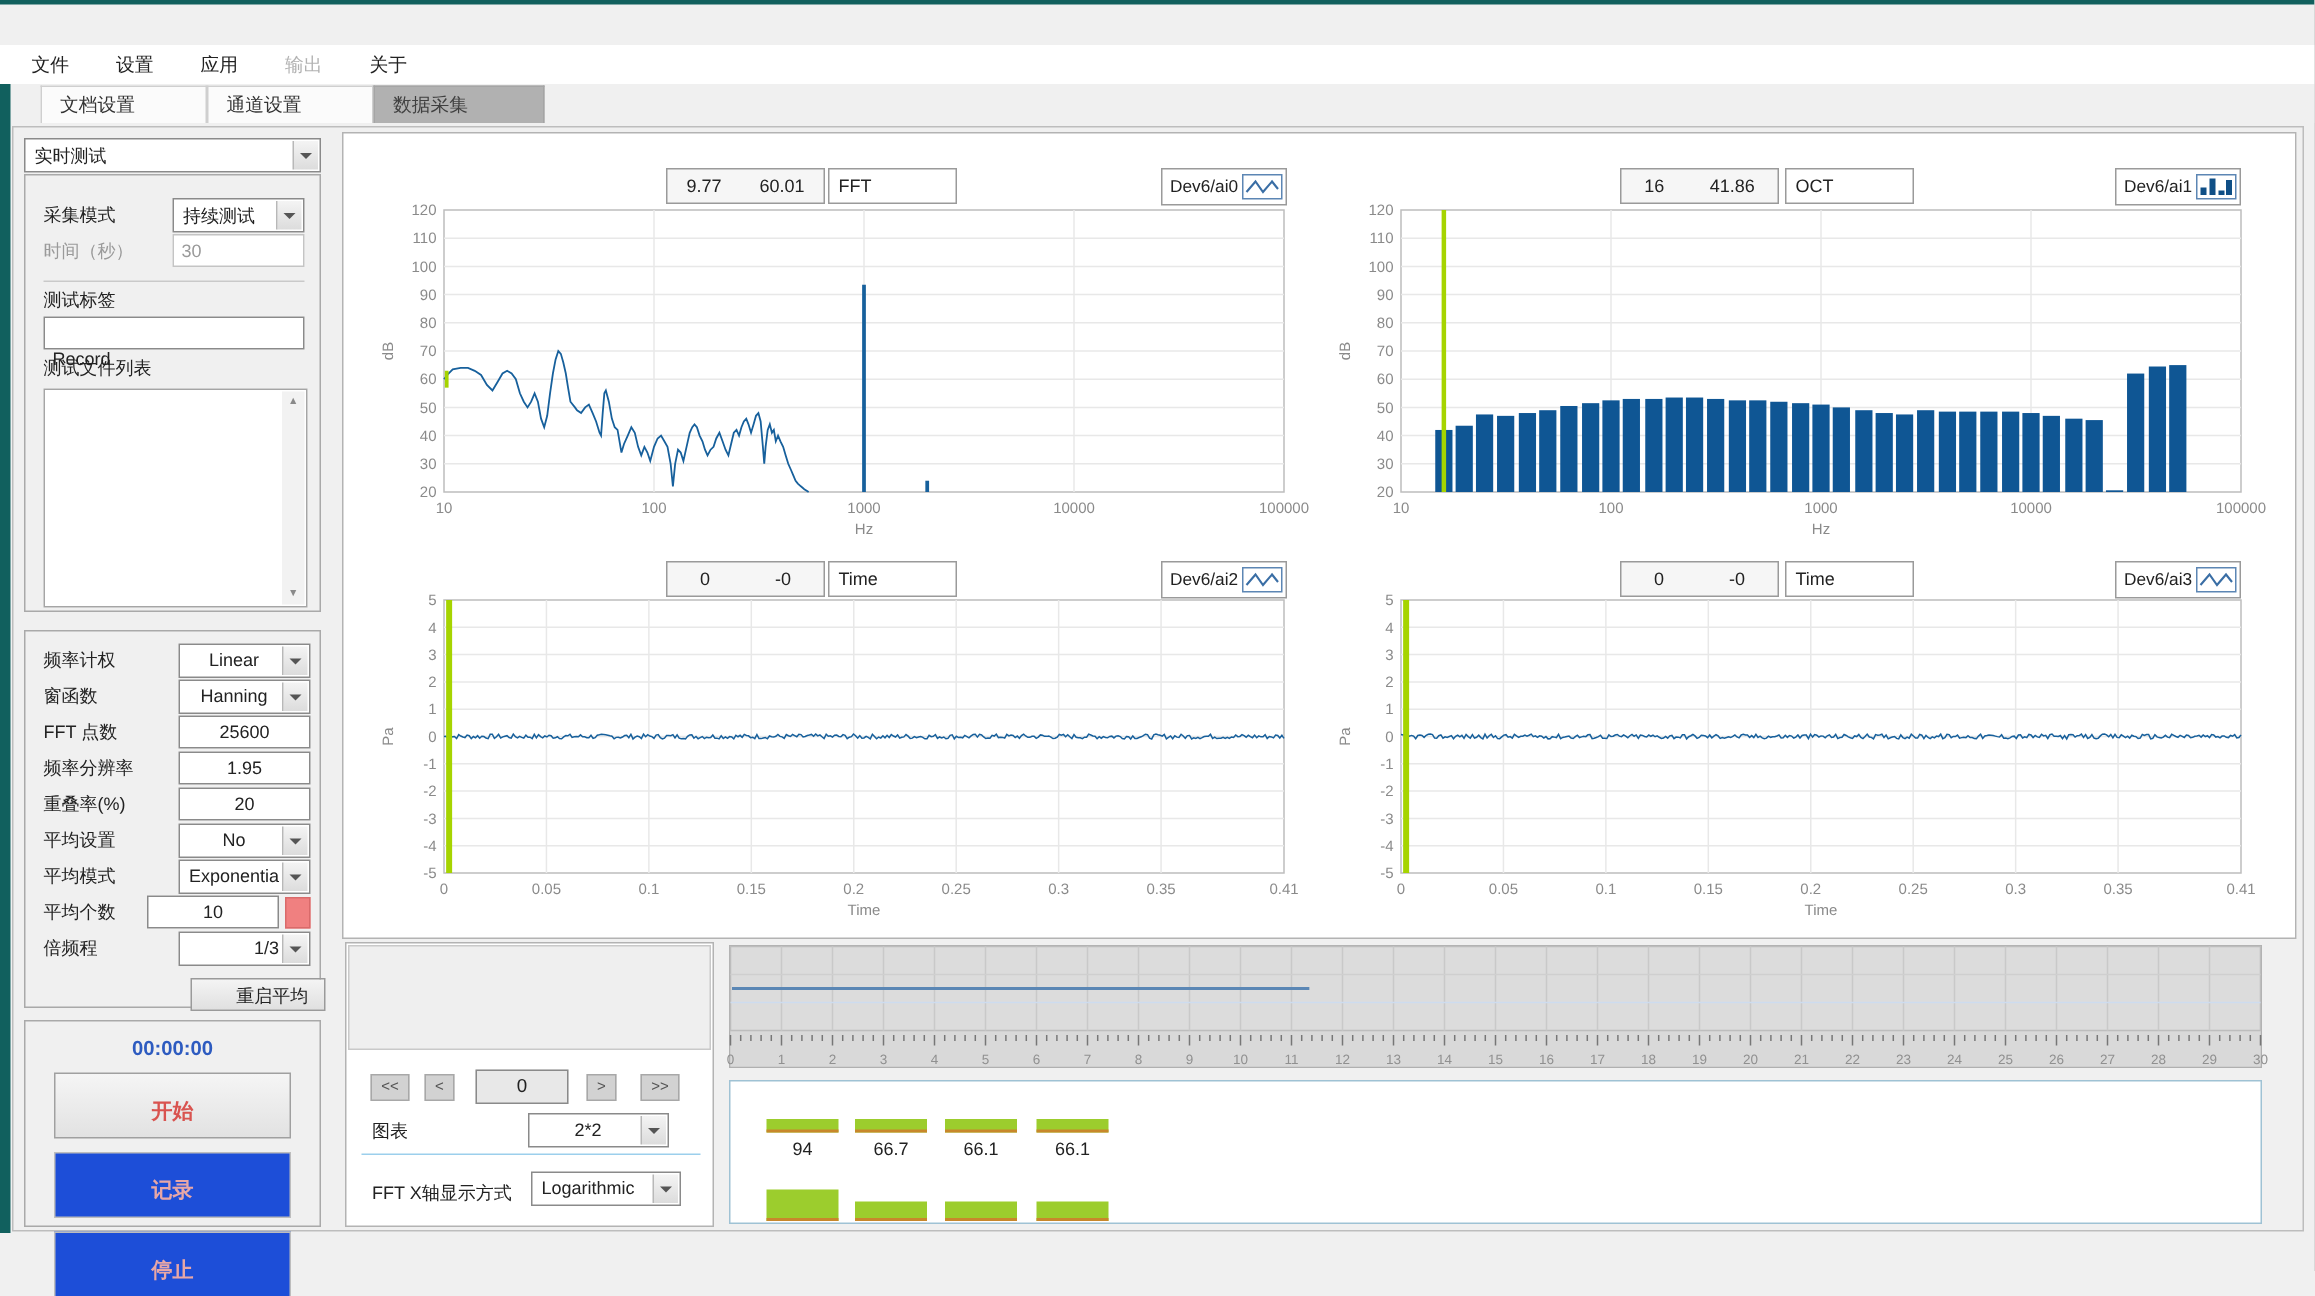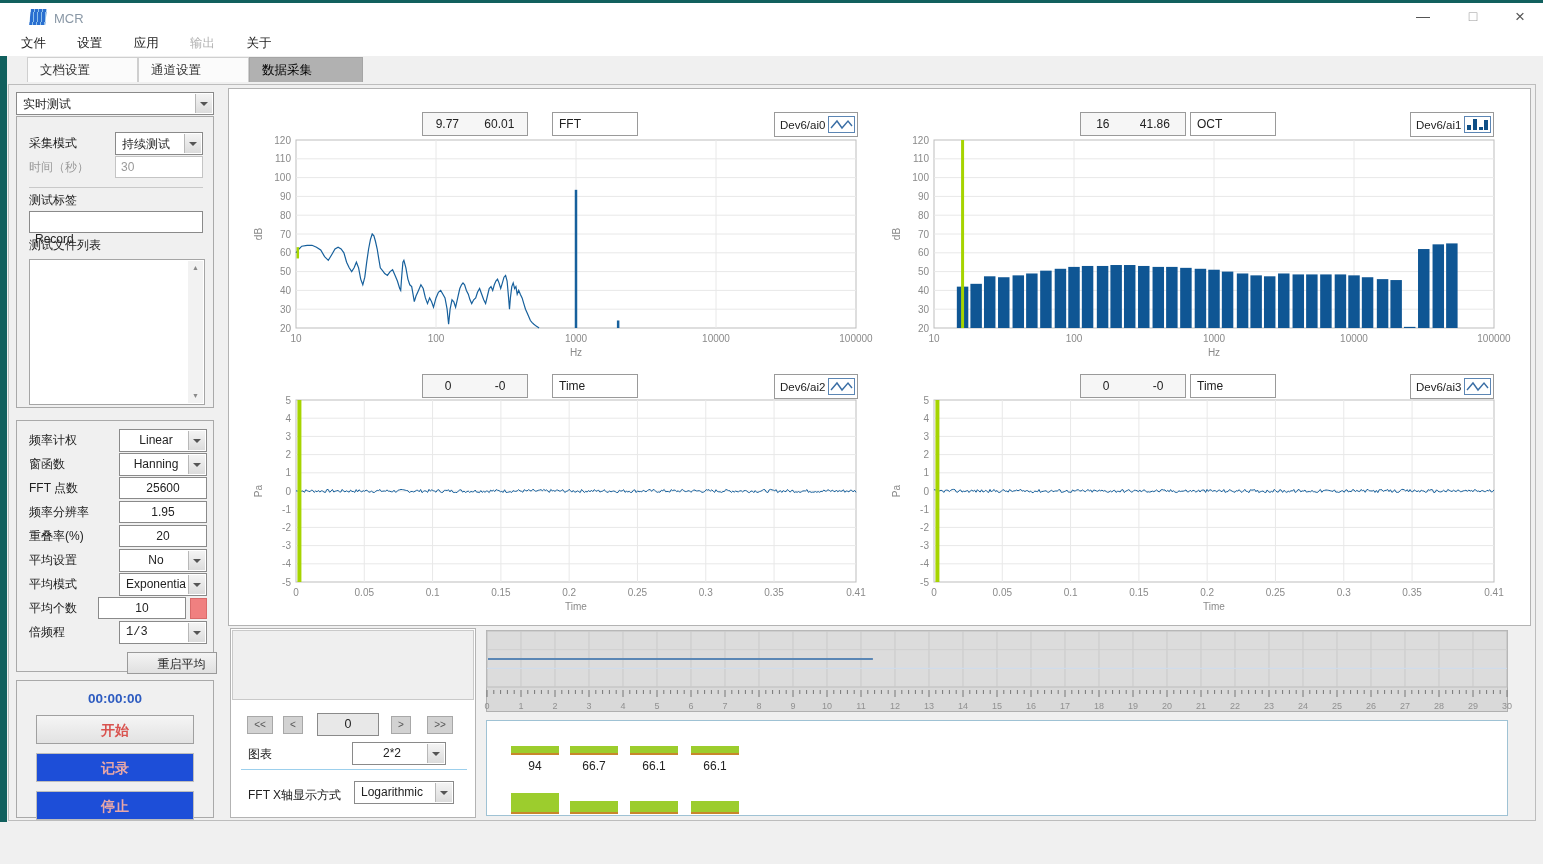--- a/index.html
+++ b/index.html
@@ -21,21 +21,21 @@
   .wbtn.dim { color:#cfcfcf; }
   .w-min{ left:1400px; } .w-max{ left:1450px; } .w-close{ left:1497px; font-size:17px; }
 
   .menubar { position:absolute; left:0; top:30px; width:1543px; height:26px; background:#ffffff; }
   .menu-item { display:inline-block; margin-left:14px; margin-top:5px; padding:0 7px; color:#222; font-size:12.5px; }
   .menu-item.disabled { color:#b2b2b2; }
 
   .tabbar { position:absolute; left:0; top:56px; width:1543px; height:26px; background:#f0f0f0; }
   .tab { position:absolute; top:1px; height:25px; width:111px; background:#fbfbfb;
          border:1px solid #cfcfcf; border-bottom:none; padding:4px 0 0 12px; font-size:12.5px; color:#333;margin-left:18px; }
-  .tab.active { background:#b1b1b1; color:#000000; border-color:#a5a5a5; }
+  .tab.active { background:#b1b1b1; color:#404040; border-color:#a5a5a5; }
   .t1{ left:9px; } .t2{ left:120px; } .t3{ left:231px; width:114px; }
 
   .left-strip { position:absolute; left:0; top:56px; width:7px; height:766px; background:#11605e; }
   .outer-panel{ position:absolute; left:8px; top:84px; width:1528px; height:737px;
                 border:1px solid #bdbdbd; background:#f0f0f0; }
 
   
   .sidebar { position:absolute; left:12px; top:88px; width:206px; height:730px; }
   .dd { position:relative; background:#fff; border:1px solid #8a8a8a; height:23px; }
   .dd-text { position:absolute; left:6px; top:3px; right:20px; font-size:12px; white-space:nowrap; overflow:hidden; }
@@ -59,35 +59,35 @@
   .full { width:100%; }
   .listbox { position:relative; width:176px; height:146px; background:#fff; border:1px solid #a5a5a5; margin-top:3px; }
   .sbar { position:absolute; right:1px; top:1px; bottom:1px; width:15px; background:#f2f2f2; }
   .sarr { position:absolute; left:0; width:15px; height:14px; color:#8a8a8a; font-size:7px; text-align:center; line-height:14px; }
   .sarr.up{ top:0; } .sarr.dn{ bottom:0; }
   .flag { width:17px; height:21px; background:#f08080; border:1px solid #d96a6a; flex:none; margin-left:-17px; }
   .avgrow .ctl { width:88px; }
   .restart-btn { margin:8px 0 0 98px; width:90px; height:22px; background:linear-gradient(#f4f4f4,#e0e0e0);
                  border:1px solid #9a9a9a; text-align:center; padding-top:3px; font-size:12px;padding-left:19px; }
   .timer { text-align:center; color:#2d5bc0; font-weight:bold; font-size:13.5px; margin-top:4px; }
-  .bigbtn { width:158px; height:29px; margin:9px auto 0 auto; text-align:center; padding-top:6px;
+  .bigbtn { width:158px; height:44px; margin:9px auto 0 auto; text-align:center; padding-top:16px;
             font-size:14px; font-weight:bold; border:1px solid #a0a0a0;
             background:linear-gradient(#f5f5f5,#e2e2e2); color:#d9534f; }
   .bigbtn.disabled { background:#1d4ed8; border-color:#bdbdbd; color:#e8a7a7; }
 
   
   .charts-panel { position:absolute; left:228px; top:88px; width:1303px; height:538px;
                   background:#ffffff; border:1px solid #b3b3b3; }
   .hbox { position:absolute; height:24px; border:1px solid #9a9a9a; background:#fff; font-size:12px; }
   .vbox { background:#f6f6f6; display:flex; justify-content:space-around; align-items:center; width:106px; }
   .lbox { width:86px; padding:4px 0 0 6px; }
   .cbox { width:84px; height:25px; display:flex; align-items:center; padding-left:5px; font-size:11.5px; }
   .chan-icon { width:27px; height:17px; border:1px solid #5c86b4; margin-left:3px; background:#fff; flex:none; }
   .r1 { top:112px; } .r2 { top:374px; }
-  .cv1{ left:422px; } .cl1{ left:552px; } .cc1{ left:774px; }
+  .cv1{ left:444px; } .cl1{ left:552px; } .cc1{ left:774px; }
   .cv2{ left:1080px;} .cl2{ left:1190px;} .cc2{ left:1410px; }
   .chart-svg { position:absolute; width:638px; height:224px; }
 
   
   .bl-panel { position:absolute; left:230px; top:628px; width:246px; height:190px;
               background:#ffffff; border:1px solid #b3b3b3; }
   .bl-gray { position:absolute; left:1px; top:1px; width:242px; height:70px; background:#efefef; border:1px solid #c9c9c9; }
   .navbtn { position:absolute; height:18px; background:#d2d2d2; border:1px solid #a8a8a8;
             font-size:10px; color:#555; text-align:center; line-height:16px; }
   .nb1{ left:16px; top:87px; width:26px; } .nb2{ left:52px; top:87px; width:20px; }
@@ -111,27 +111,20 @@
   .sig-val { position:absolute; left:0; top:13px; width:48px; text-align:center; font-size:12px; color:#222; }
   .sig-bot { position:absolute; left:0; bottom:0; width:48px; background:#9ccd2d; border-bottom:2px solid #c8872b; }
   .sc1{ left:24px; } .sc2{ left:83px; } .sc3{ left:143px; } .sc4{ left:204px; }
 </style>
 </head>
 <body>
 
 <div class="screen">
 
   <div class="topline"></div>
-  <div class="titlebar">
-    <div class="app-icon"></div>
-    <span class="title">MCR</span>
-    <div class="wbtn w-min">—</div>
-    <div class="wbtn w-max dim">□</div>
-    <div class="wbtn w-close">×</div>
-  </div>
 
   <div class="menubar">
     <span class="menu-item">文件</span>
     <span class="menu-item">设置</span>
     <span class="menu-item">应用</span>
     <span class="menu-item disabled">输出</span>
     <span class="menu-item">关于</span>
   </div>
 
   <div class="tabbar">
@@ -216,21 +209,21 @@
         </div>
       </div>
       <div class="row avgrow">
         <span class="lbl">平均个数</span>
         <div class="inp ctl" style="width:88px;">10</div>
         <div class="flag"></div>
       </div>
       <div class="row">
         <span class="lbl">倍频程</span>
         <div class="dd ctl">
-          <span class="dd-text" style="text-align:left;font-family:Liberation Mono, monospace;">1/3</span>
+          <span class="dd-text" style="text-align:right;">1/3</span>
           <span class="dd-btn"></span>
         </div>
       </div>
       <div class="restart-btn">重启平均</div>
     </div>
 
     <div class="group g3">
       <div class="timer">00:00:00</div>
       <div class="bigbtn">开始</div>
       <div class="bigbtn disabled">记录</div>

